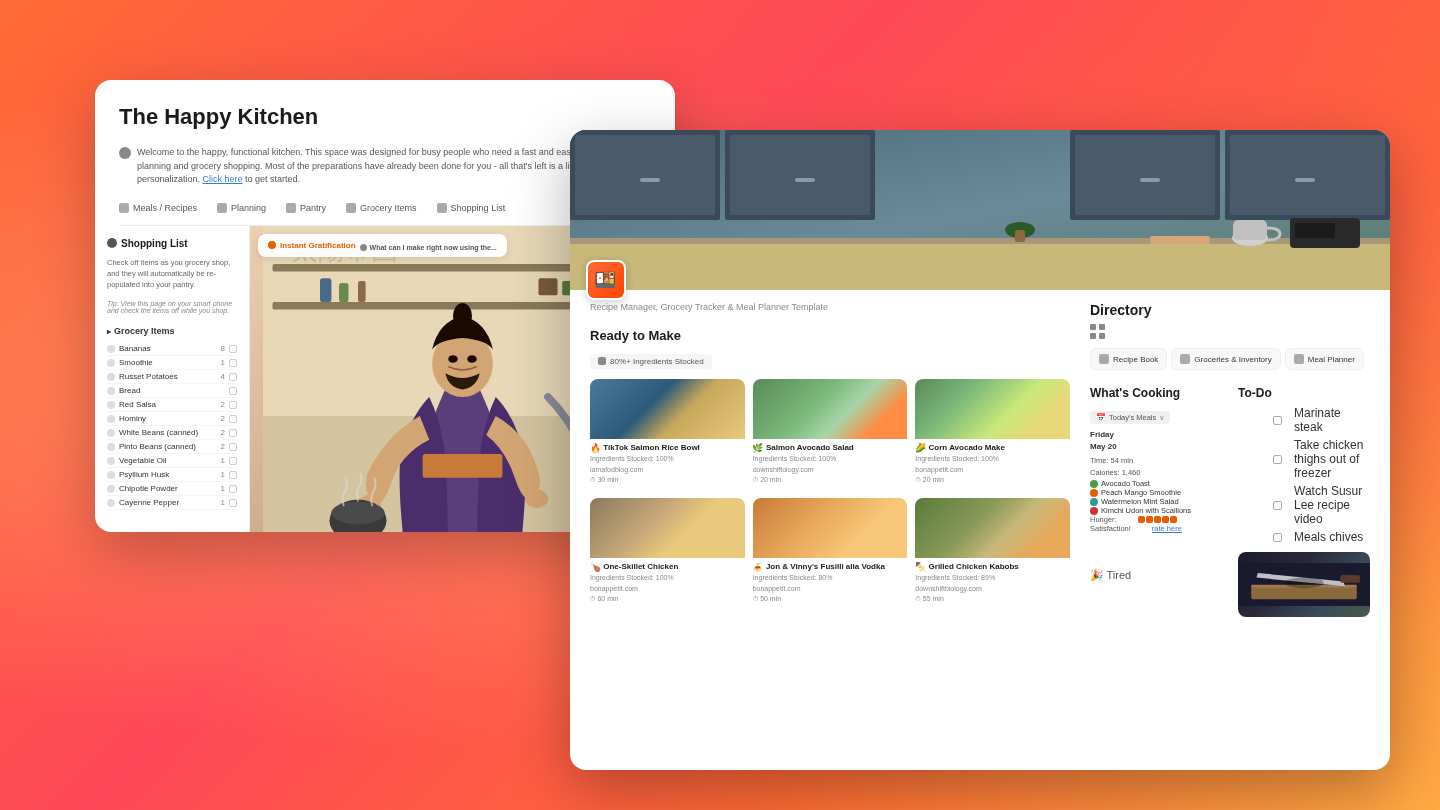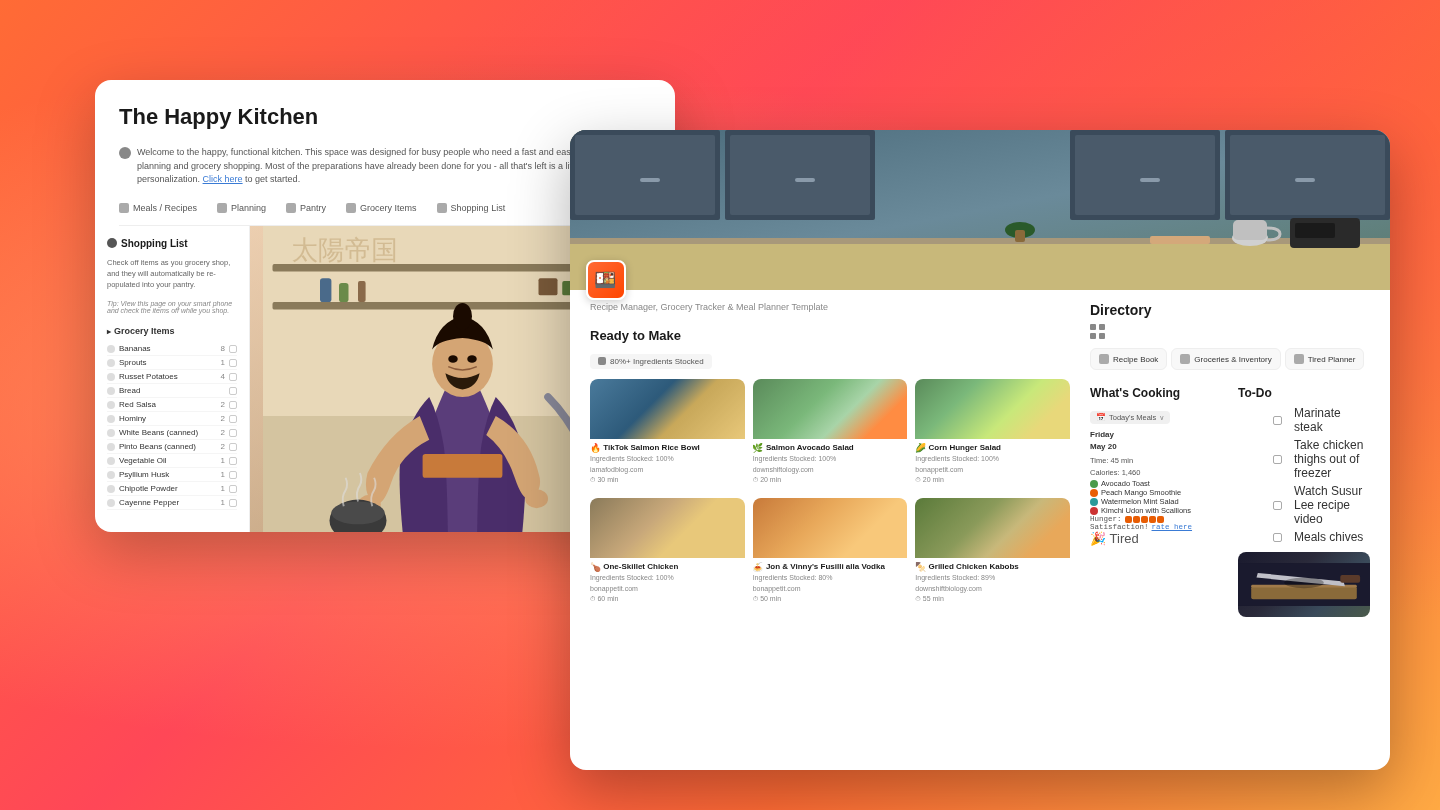--- a/index.html
+++ b/index.html
@@ -532,24 +532,23 @@
     }
 
     .meal-dot-green { background: #4a9a4a; }
     .meal-dot-orange { background: #e85d04; }
     .meal-dot-teal { background: #2a9a9a; }
     .meal-dot-red { background: #cc3333; }
 
     .hunger-bar {
       display: flex;
       align-items: center;
-      gap: 3px;
+      gap: 21px;
       font-size: 7.5px;
       color: #555;
-      font-family: Liberation Mono, monospace;
     }
 
     .hunger-dots {
       display: flex;
       gap: 1px;
     }
 
     .hunger-dot {
       width: 7px;
       height: 7px;
@@ -557,22 +556,23 @@
       border-radius: 2px;
     }
 
     .satisfaction-link {
       font-size: 7.5px;
       color: #3a7bd5;
       text-decoration: underline;
     }
 
     .wc-tired {
-      font-size: 13px;
+      font-size: 11px;
       color: #555;
+      margin-top: 36px;
     }
 
     
     .todo-section {
       flex: 1;
     }
 
     .todo-title {
       font-size: 12px;
       font-weight: 700;
@@ -668,21 +668,21 @@
             <span>Bananas</span>
           </div>
         <div class="grocery-item-right">
             <span class="grocery-count">8</span>
             <div class="grocery-checkbox"></div>
           </div>
       </div>
       <div class="grocery-item">
         <div class="grocery-item-left">
             <div class="grocery-icon"></div>
-            <span>Sprouts</span>
+            <span>Smoothie</span>
           </div>
         <div class="grocery-item-right">
             <span class="grocery-count">1</span>
             <div class="grocery-checkbox"></div>
           </div>
       </div>
       <div class="grocery-item">
         <div class="grocery-item-left">
             <div class="grocery-icon"></div>
             <span>Russet Potatoes</span>
@@ -836,20 +836,28 @@
         <ellipse cx="200" cy="140" rx="5" ry="4" fill="#1a0a00"></ellipse>
         <ellipse cx="220" cy="140" rx="5" ry="4" fill="#1a0a00"></ellipse>
 
         <path d="M300 180 Q320 200 335 230 Q345 250 340 280" stroke="#8a8a9a" stroke-width="8" fill="none" stroke-linecap="round"></path>
         <circle cx="340" cy="283" r="10" fill="#6a6a7a"></circle>
 
         <rect x="290" y="55" width="20" height="18" fill="#7a5a3a" rx="2"></rect>
         <rect x="315" y="58" width="15" height="15" fill="#5a7a3a" rx="2"></rect>
       </svg>
 
+      <div class="instant-gratification-badge">
+        <div style="width:8px;height:8px;background:#e85d04;border-radius:50%;"></div>
+        <span>Instant Gratification</span>
+        <div class="ig-question">
+          <div style="width:7px;height:7px;background:#888;border-radius:50%;"></div>
+          <span>What can I make right now using the...</span>
+        </div>
+      </div>
     </div>
   </div>
 </div>
 
 <div class="card-right">
 
   <div class="uhc-hero">
     <div class="uhc-hero-kitchen"></div>
     <svg width="100%" height="100%" viewBox="0 0 820 160" style="position:absolute;top:0;left:0;">
 
@@ -939,21 +947,21 @@
               <div class="recipe-time">⏱ <span>20 min</span></div>
             </div>
           </div>
         </div>
 
         <div class="recipe-card">
           <div class="recipe-img recipe-img-corn"></div>
           <div class="recipe-info">
             <div class="recipe-name">
               <span class="recipe-emoji">🌽</span>
-              <span>Corn Hunger Salad</span>
+              <span>Corn Avocado Make</span>
             </div>
             <div class="recipe-meta">
               <div>Ingredients Stocked: 100%</div>
               <div>bonappetit.com</div>
               <div class="recipe-time">⏱ <span>20 min</span></div>
             </div>
           </div>
         </div>
 
         <div class="recipe-card">
@@ -1019,37 +1027,37 @@
           <div class="directory-link">
             <div class="dir-link-icon"></div>
             <span>Recipe Book</span>
           </div>
           <div class="directory-link">
             <div class="dir-link-icon"></div>
             <span>Groceries &amp; Inventory</span>
           </div>
           <div class="directory-link">
             <div class="dir-link-icon"></div>
-            <span>Tired Planner</span>
+            <span>Meal Planner</span>
           </div>
         </div>
       </div>
 
       <div class="bottom-panels">
 
         <div class="whats-cooking">
           <div class="wc-title">What's Cooking</div>
           <div class="wc-tag">
             <span style="font-size:8px;">📅</span>
             <span>Today's Meals</span>
             <span style="font-size:7px;color:#888;">∨</span>
           </div>
           <div class="wc-day">Friday</div>
           <div class="wc-date">May 20</div>
-          <div class="wc-detail">Time: 45 min</div>
+          <div class="wc-detail">Time: 54 min</div>
           <div class="wc-detail">Calories: 1,460</div>
           <div class="wc-meal-item">
             <span class="meal-dot meal-dot-green"></span>
             <span>Avocado Toast</span>
           </div>
           <div class="wc-meal-item">
             <span class="meal-dot meal-dot-orange"></span>
             <span>Peach Mango Smoothie</span>
           </div>
           <div class="wc-meal-item">

